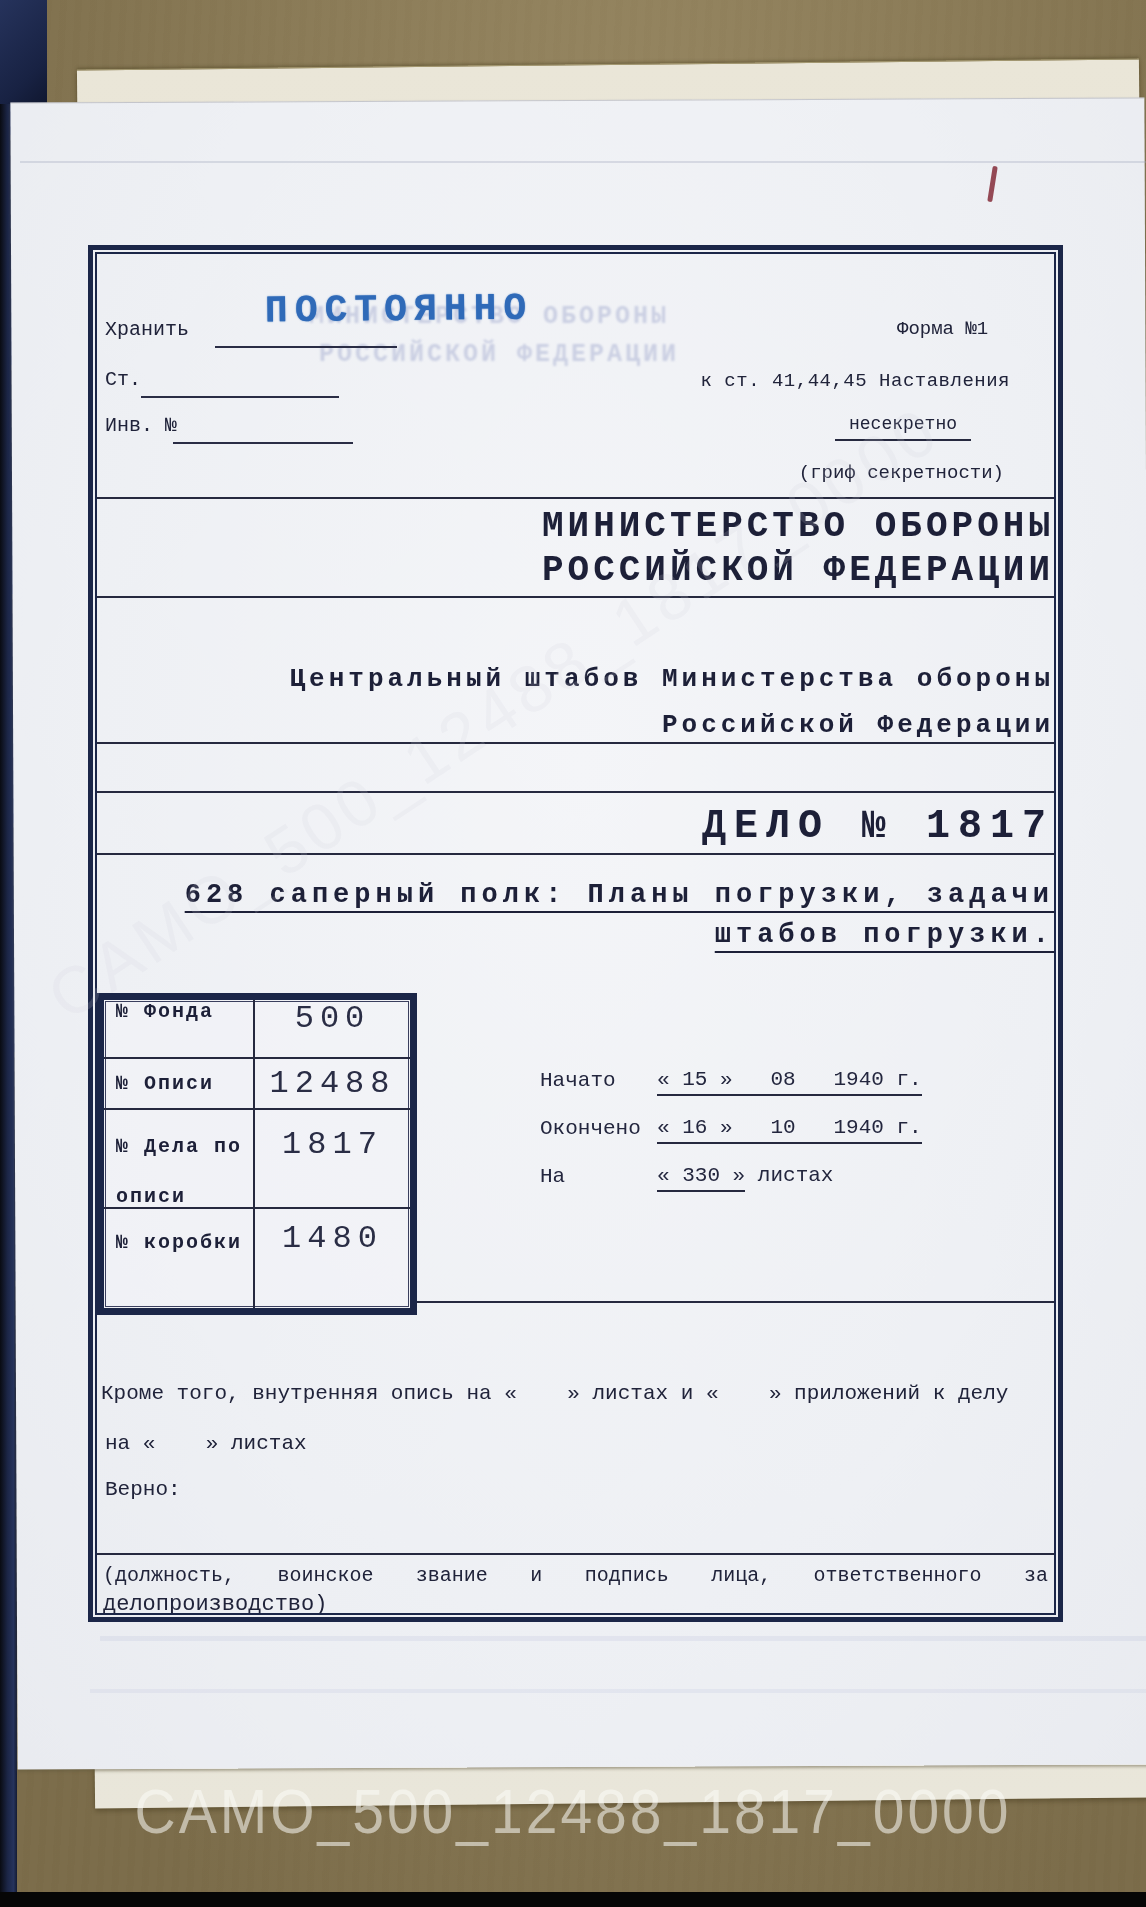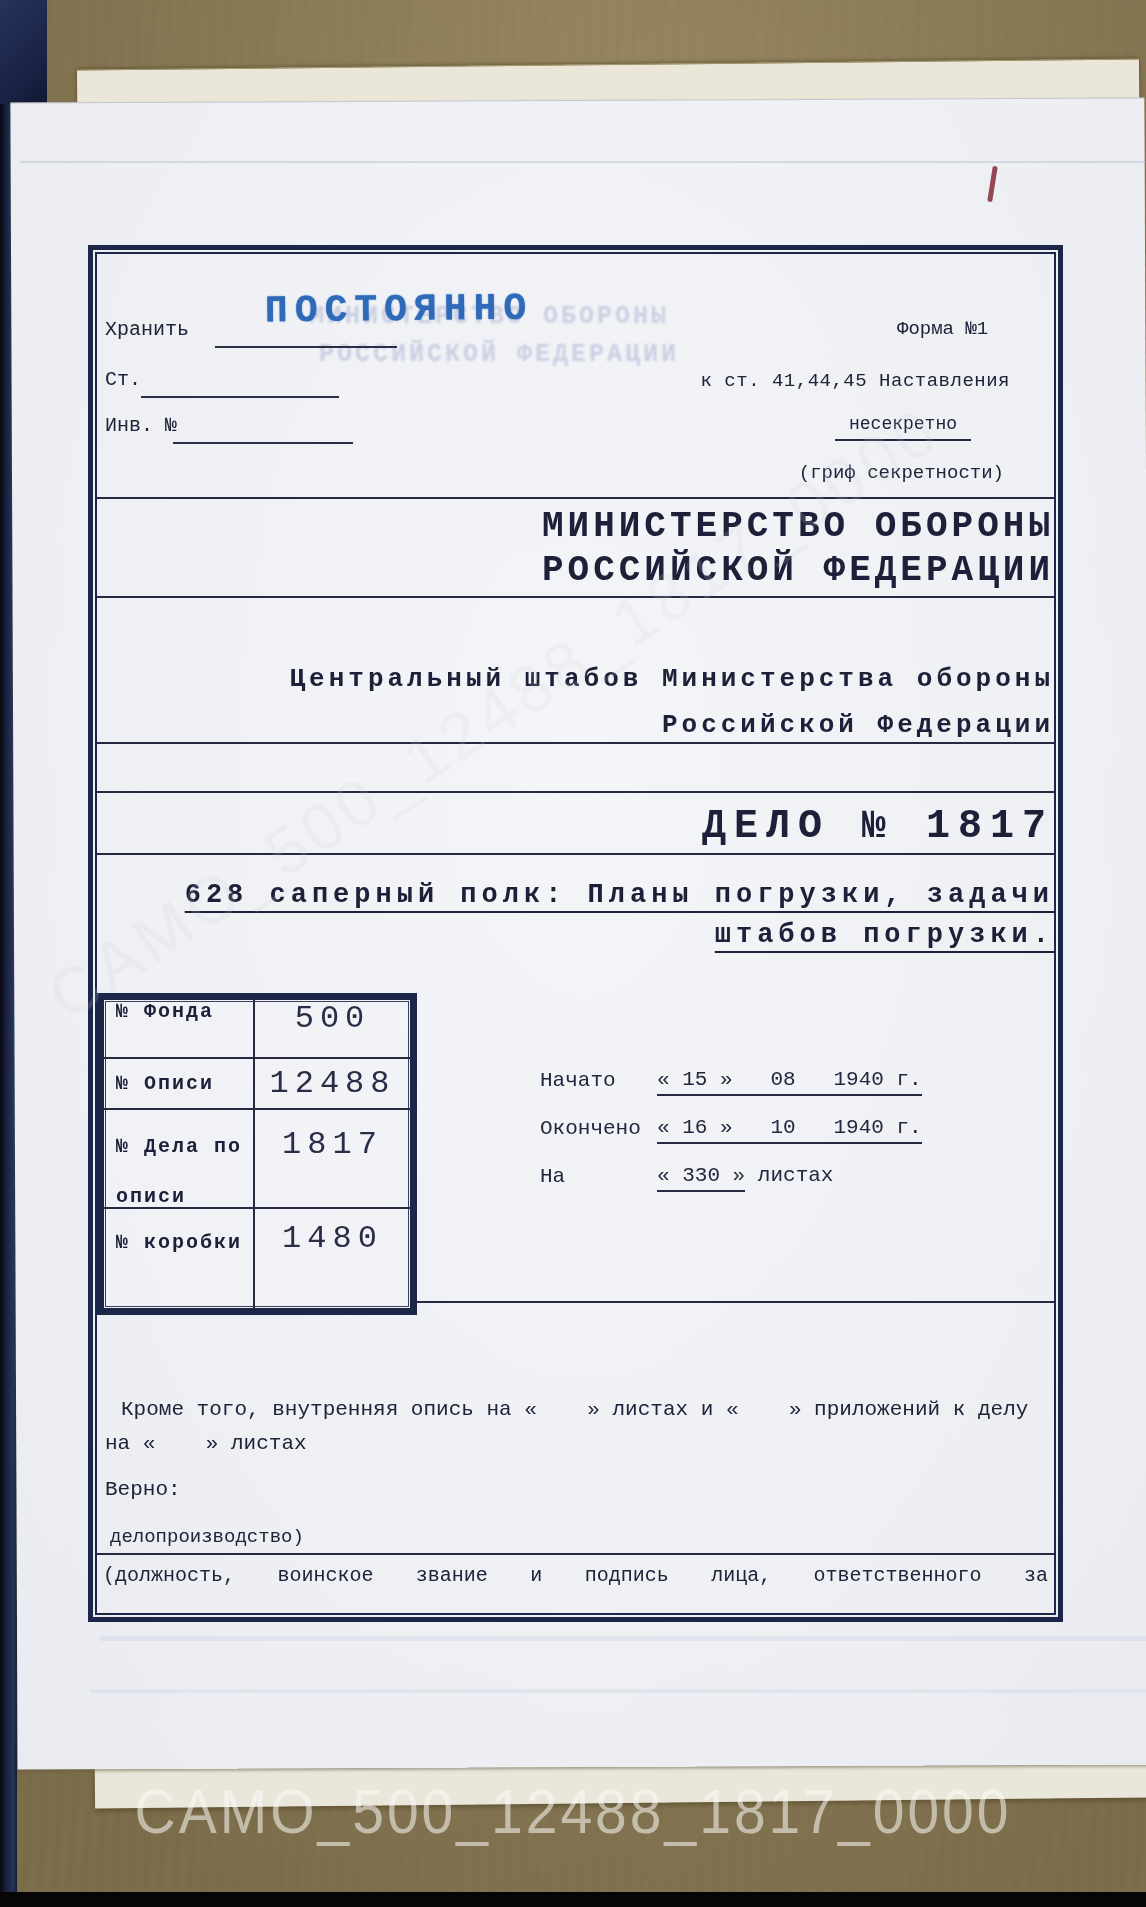--- a/index.html
+++ b/index.html
@@ -158,26 +158,26 @@
         </div>
         <div class="date-row" style="top:862px;">
           <span class="date-label">Окончено</span><span class="pre uline-val">« 16 »   10   1940 г.</span>
         </div>
         <div class="date-row" style="top:910px;">
           <span class="date-label">На</span><span class="pre uline-val">« 330 »</span><span class="pre"> листах</span>
         </div>
 
         <div class="rule" style="top:1047px;left:320px;"></div>
 
-        <div class="abs pre" style="left:24px;top:1128px;font-size:21px;margin-top:16px;">Кроме того, внутренняя опись на «    » листах и «    » приложений к делу</div>
+        <div class="abs pre" style="left:4px;top:1128px;font-size:21px;">Кроме того, внутренняя опись на «    » листах и «    » приложений к делу</div>
         <div class="abs pre" style="left:8px;top:1178px;font-size:21px;">на «    » листах</div>
         <div class="abs" style="left:8px;top:1224px;font-size:21px;">Верно:</div>
         <div class="rule" style="top:1299px;"></div>
         <div class="abs cap-just" style="left:6px;right:6px;top:1310px;font-size:20px;">(должность, воинское звание и подпись лица, ответственного за</div>
-        <div class="abs" style="left:6px;top:1272px;font-size:19px;margin-left:7px;">делопроизводство)</div>
+        <div class="abs" style="left:6px;top:1338px;font-size:22px;">делопроизводство)</div>
 
       </div>
     </div>
   </div>
 
   <div class="wm-diag">CAMO_500_12488_1817_0000</div>
   <div class="wm-bottom">CAMO_500_12488_1817_0000</div>
   <div class="black-bottom"></div>
 
 </div>

